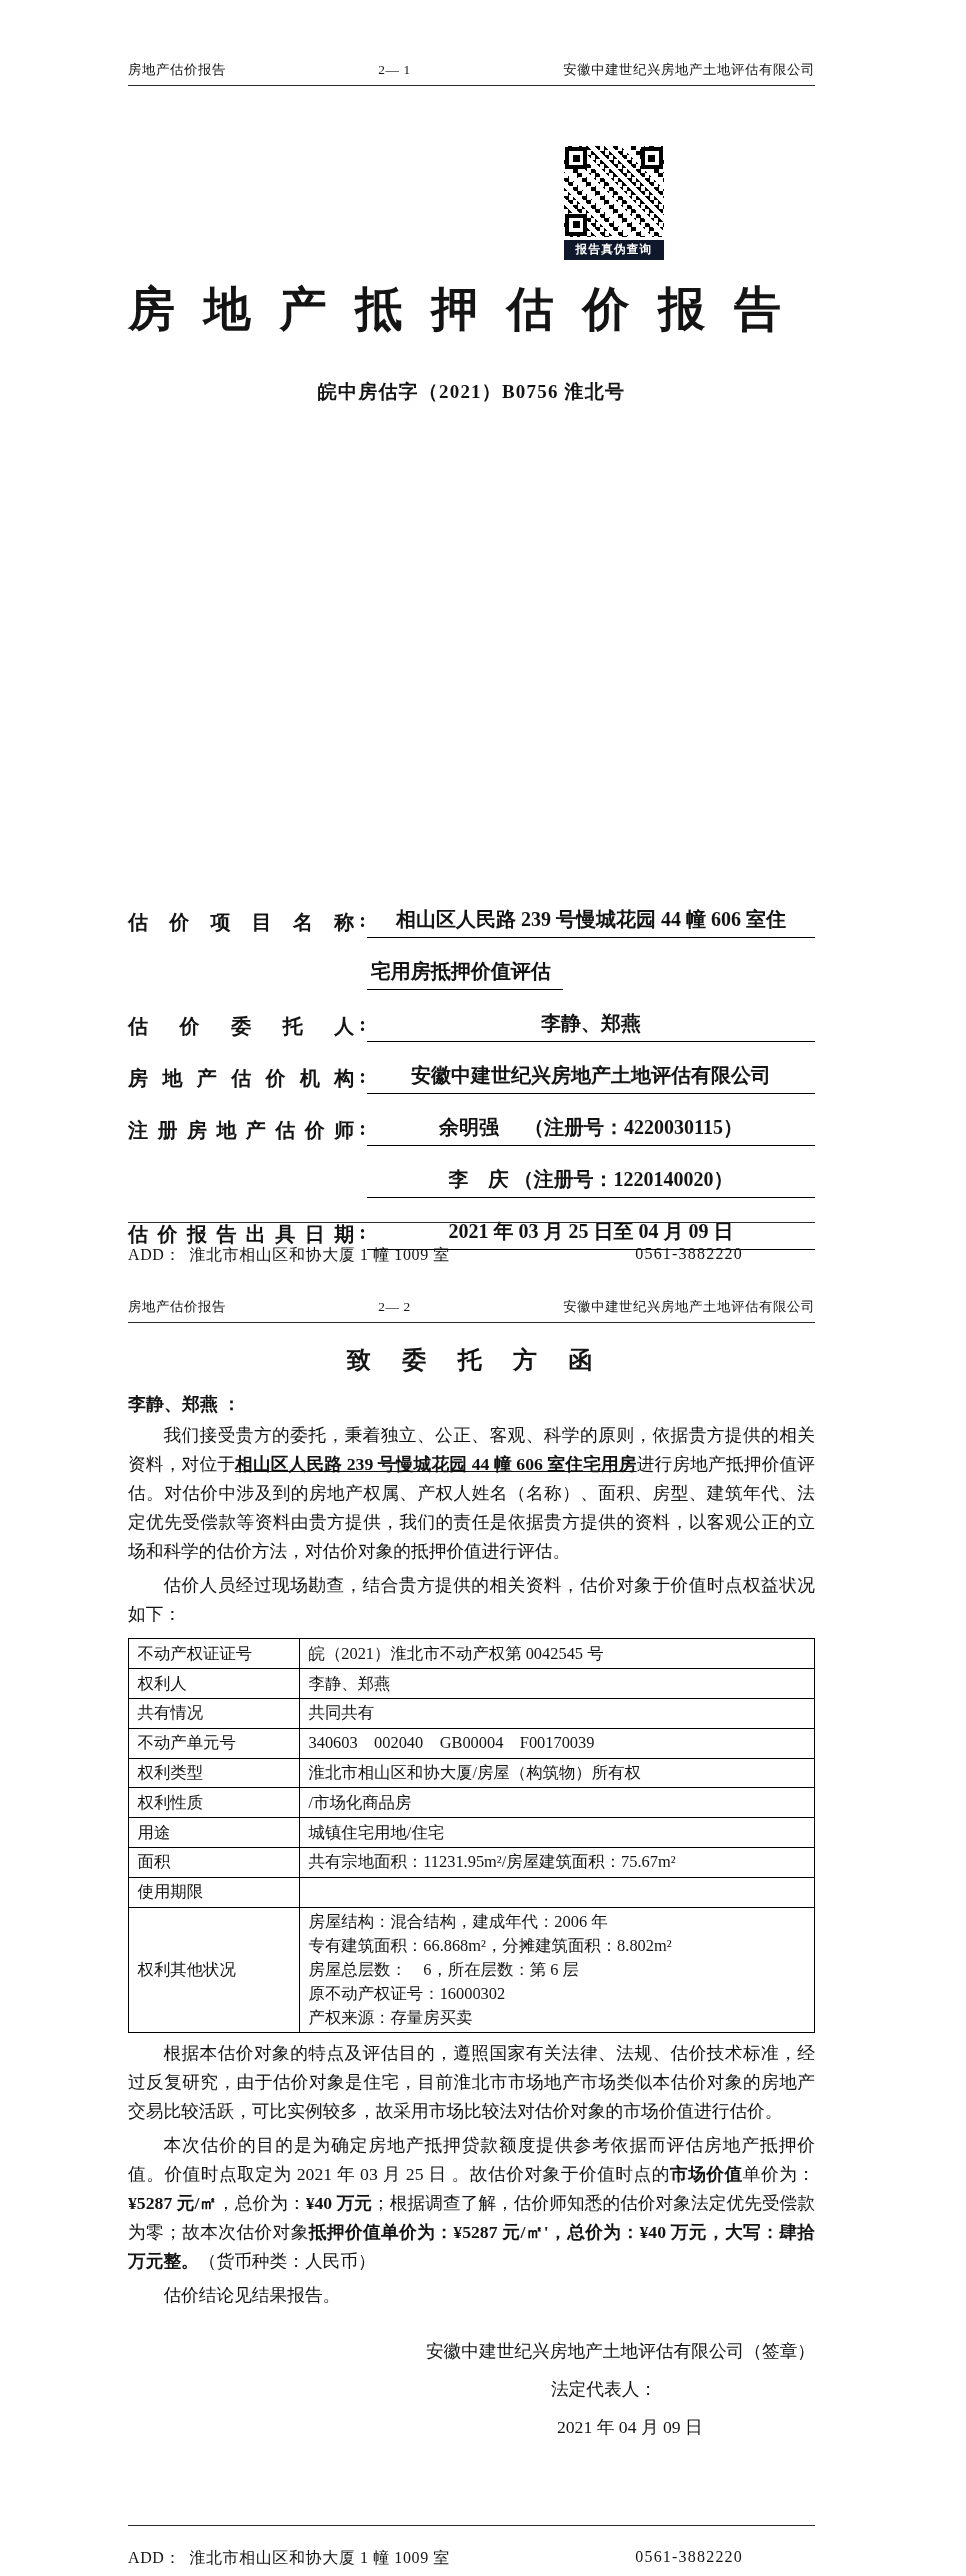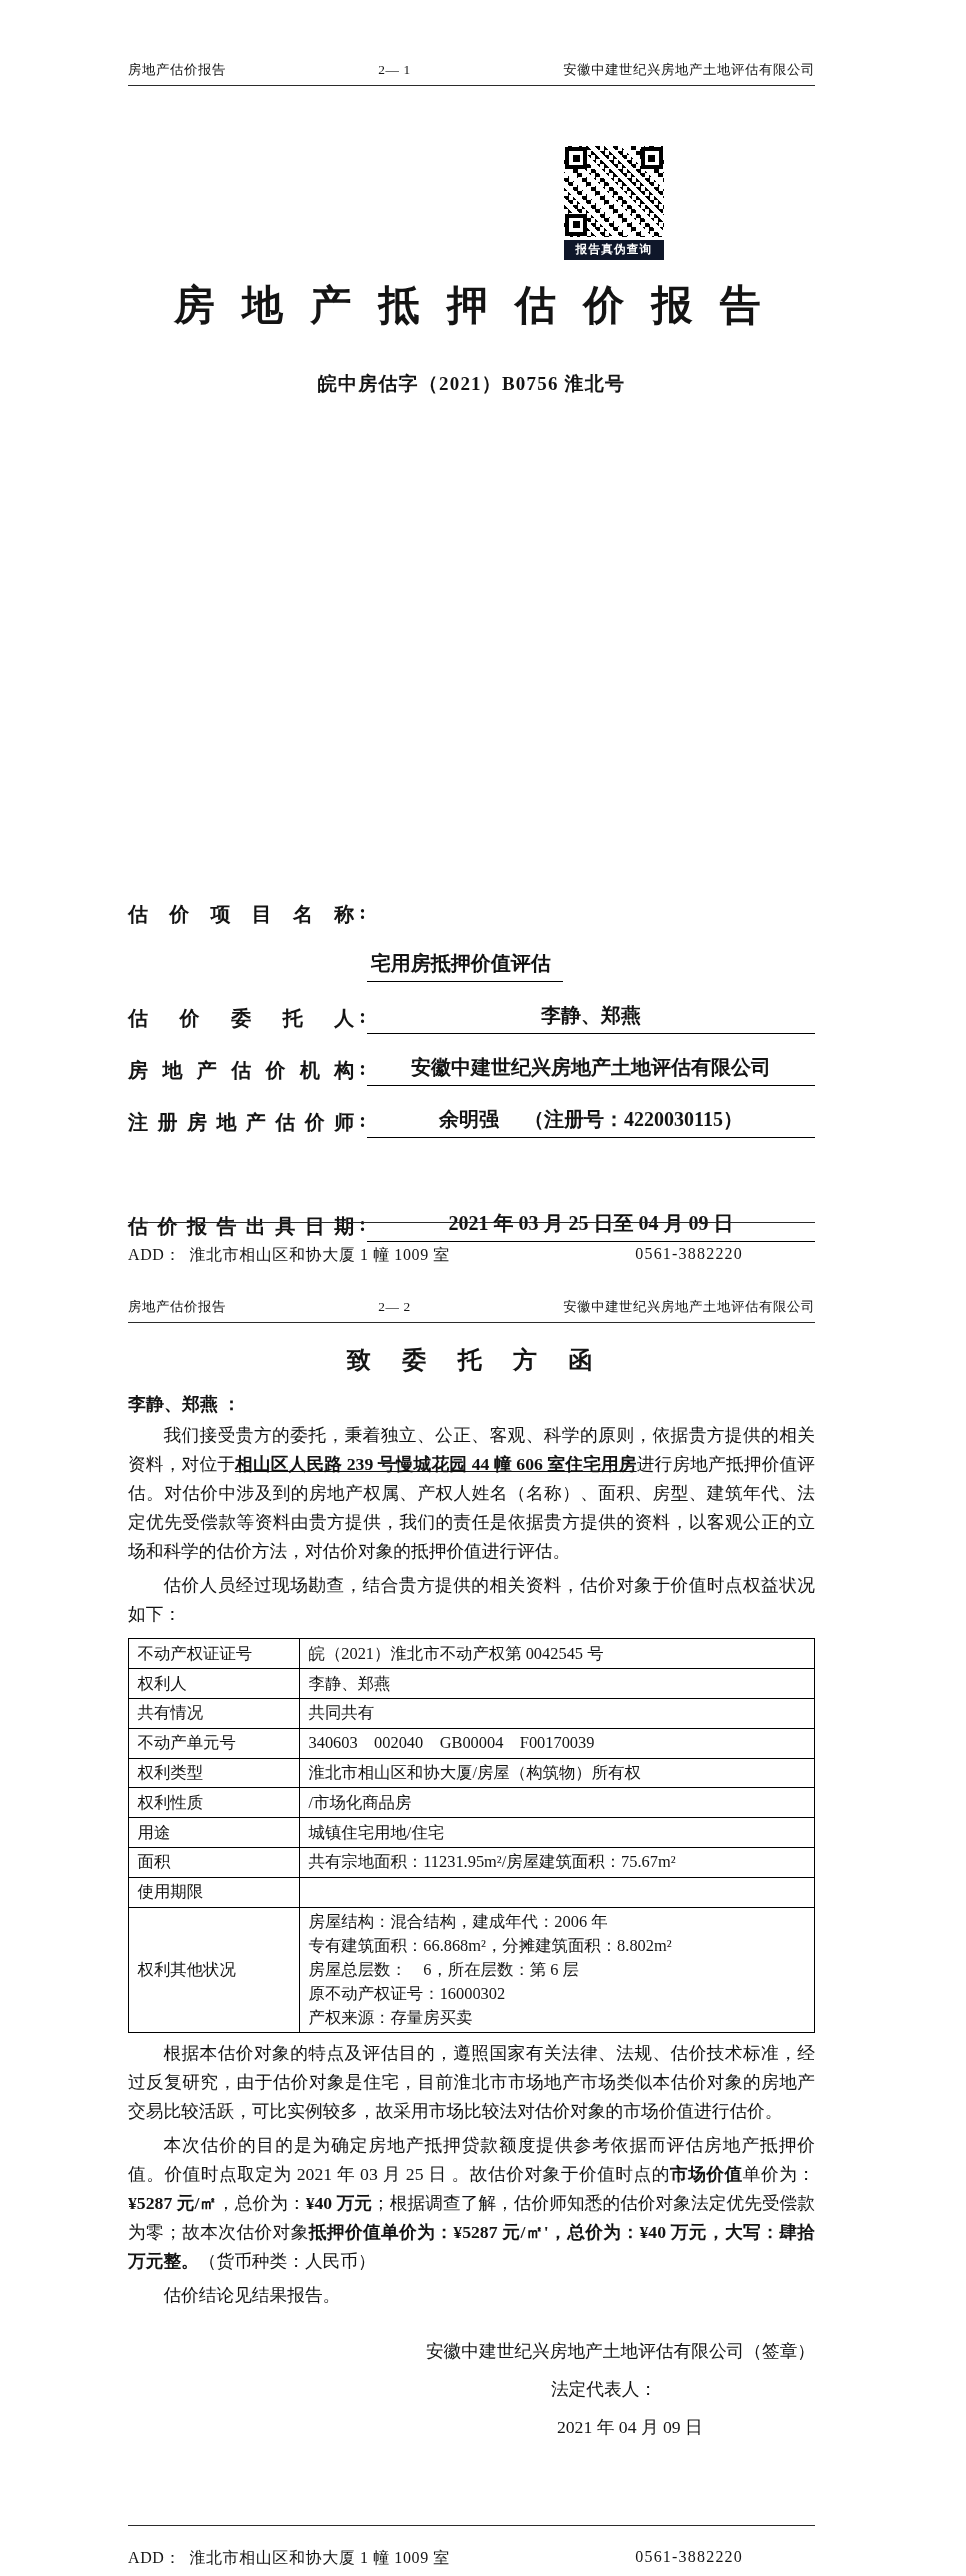--- a/index.html
+++ b/index.html
@@ -45,22 +45,22 @@
   .finder.tl { left:1.2px; top:1.2px; }
   .finder.tr { right:1.2px; top:1.2px; }
   .finder.bl { left:1.2px; bottom:1.2px; }
   .qr-caption {
     margin-top:3px; background:#0f172a; color:#fff; text-align:center;
     font-size:11.6px; font-weight:bold; padding:2.4px 0; letter-spacing:1.2px;
   }
 
   
   .main-title {
-    margin:192px 0 0; text-align:center;
-    font-size:41px; font-weight:bold; letter-spacing:8.5px; white-space:nowrap;
+    margin:192px 0 0; text-align:left;
+    font-size:47px; font-weight:bold; letter-spacing:8.5px; white-space:nowrap;
   }
   .doc-number { margin-top:38px; text-align:center; font-size:19px; font-weight:bold; letter-spacing:1.2px; }
 
   .fields { margin-top:481px; font-size:20px; font-weight:bold; }
   .field-row { display:flex; align-items:flex-end; height:52px; }
   .f-label { flex:0 0 239px; display:flex; padding-bottom:2.4px; }
   .f-label-text { flex:1; text-align:justify; text-align-last:justify; }
   .f-colon { padding:0 1.2px 0 4.9px; }
   .f-value {
     flex:1; border-bottom:1.2px solid #000; text-align:center;
@@ -109,20 +109,21 @@
     <h1 class="main-title">房 地 产 抵 押 估 价 报 告</h1>
     <div class="doc-number">皖中房估字（2021）B0756 淮北号</div>
 
     <div class="fields">
 
       <div class="field-row">
         <span class="f-label">
           <span class="f-label-text">估价项目名称</span>
           <span class="f-colon">:</span>
         </span>
+        <span class="f-value">相山区人民路 239 号慢城花园 44 幢 606 室住</span>
       </div>
 
       <div class="field-row">
         <span class="f-label"></span>
         <span class="f-value fit">宅用房抵押价值评估</span>
       </div>
 
       <div class="field-row">
         <span class="f-label">
           <span class="f-label-text">估价委托人</span>
@@ -142,20 +143,21 @@
       <div class="field-row">
         <span class="f-label">
           <span class="f-label-text">注册房地产估价师</span>
           <span class="f-colon">:</span>
         </span>
         <span class="f-value">余明强　 （注册号：4220030115）</span>
       </div>
 
       <div class="field-row">
         <span class="f-label"></span>
+        <span class="f-value">李　庆 （注册号：1220140020）</span>
       </div>
 
       <div class="field-row">
         <span class="f-label">
           <span class="f-label-text">估价报告出具日期</span>
           <span class="f-colon">:</span>
         </span>
         <span class="f-value">2021 年 03 月 25 日至 04 月 09 日</span>
       </div>
 

